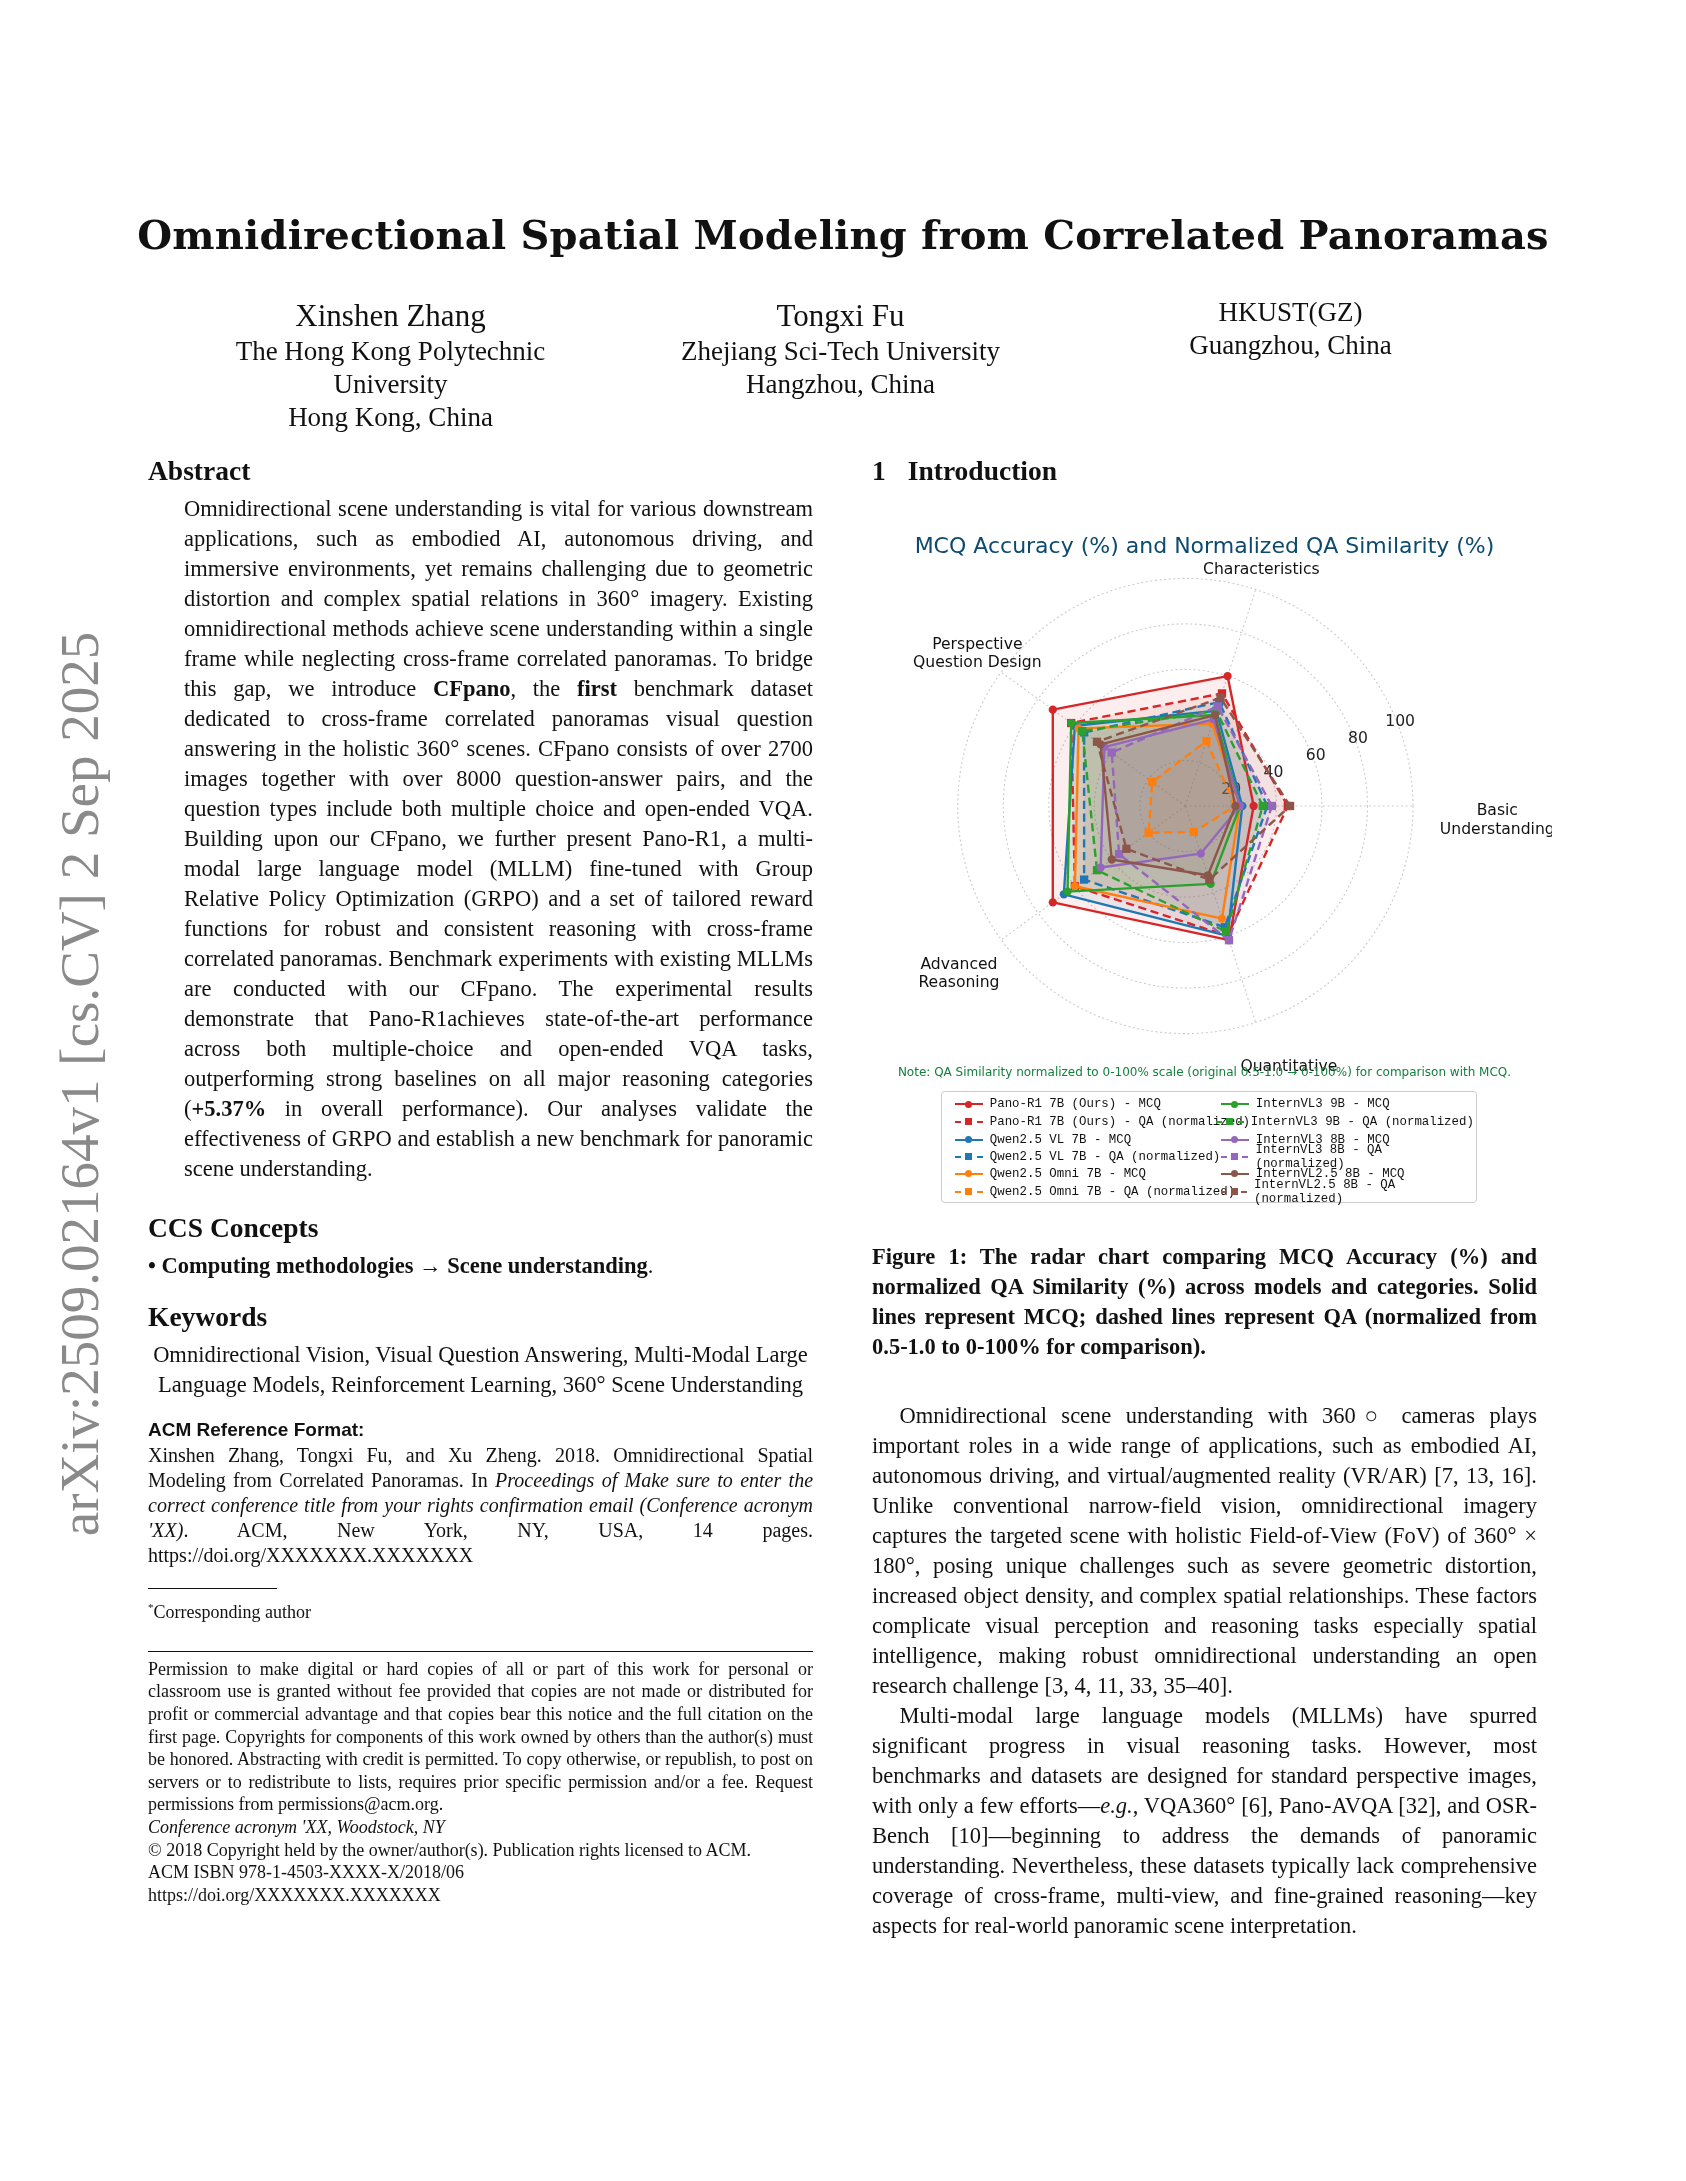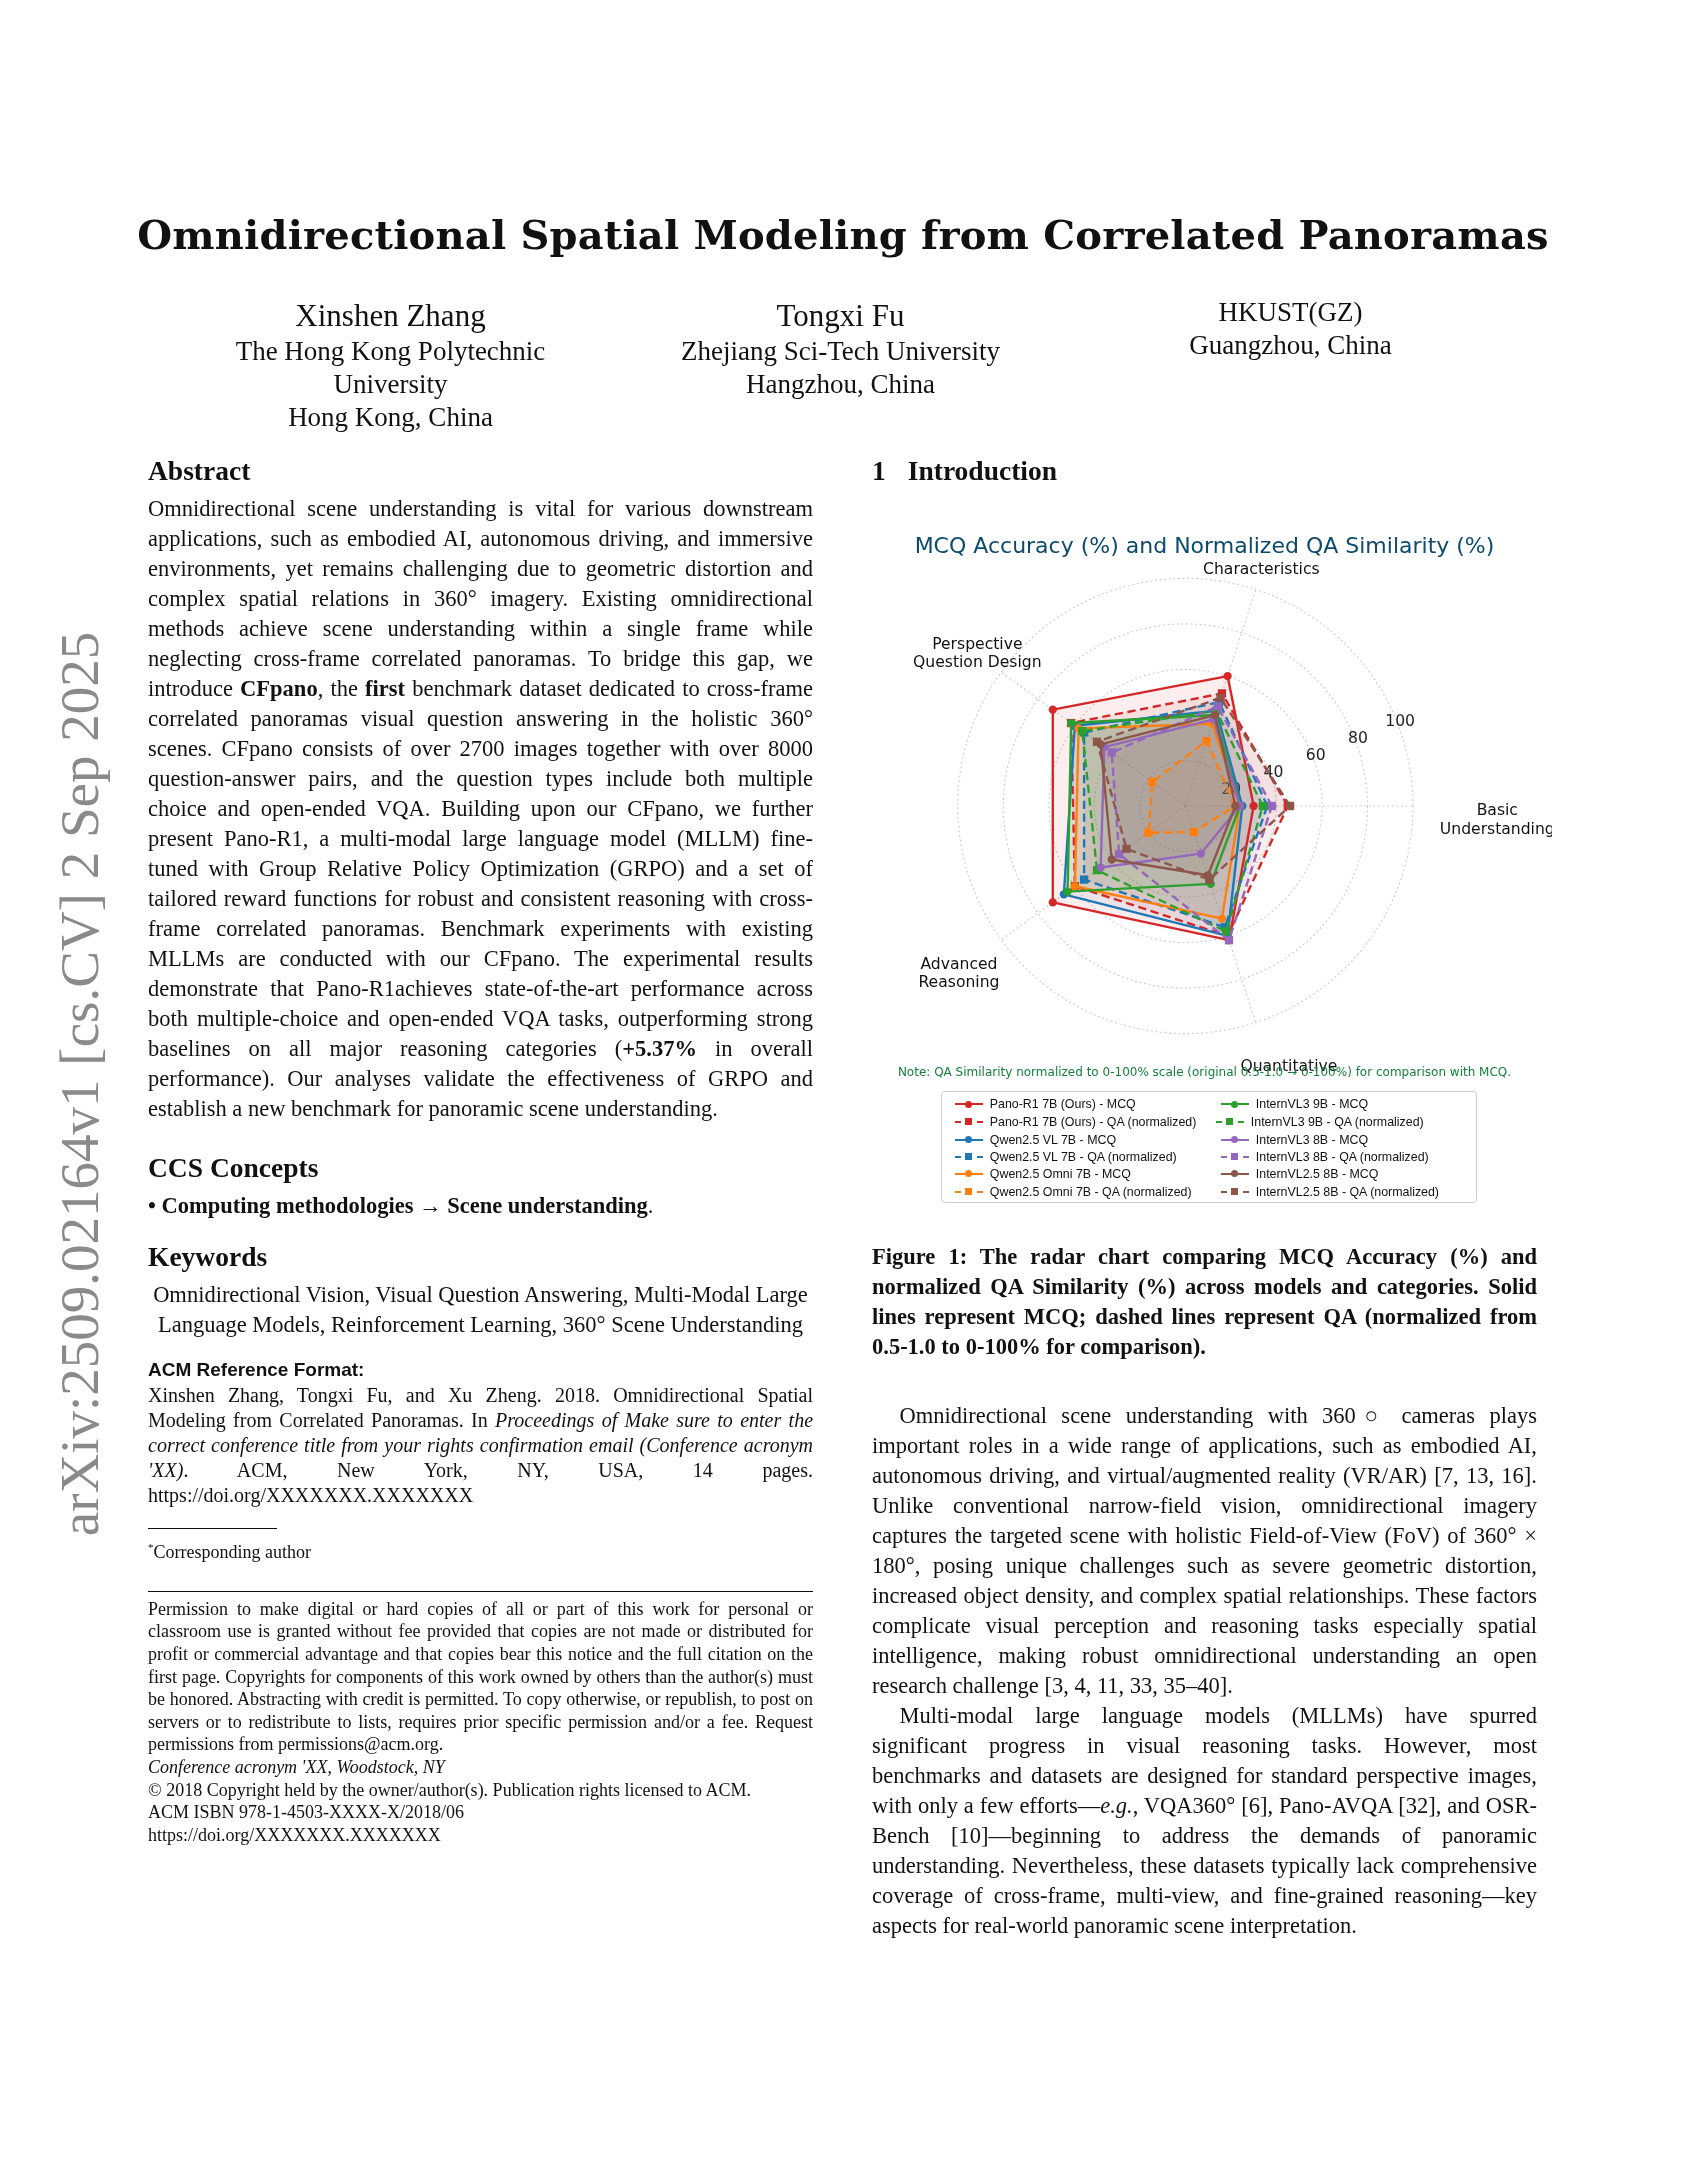--- a/index.html
+++ b/index.html
@@ -10,21 +10,21 @@
   .author .name { font-size: 31px; line-height: 39px; }
   .author sup { font-size: 14.7px; }
   .sidebar { left: 37px; top: 606px; width: 83px; height: 955px; }
   .sidebar span { position: absolute; left: 50%; top: 50%; transform: translate(-50%, -50%) rotate(-90deg); white-space: nowrap; font-size: 55px; color: #8a8a8a; font-family: "Liberation Serif", serif; }
   h2 { margin: 0; font-size: 27.5px; font-weight: bold; font-family: "Liberation Serif", serif; }
   .col { font-size: 22.5px; line-height: 30px; text-align: justify; }
   .small { font-size: 18px; line-height: 22.6px; text-align: justify; }
   .rule { height: 1.4px; background: #111; }
   .chart-title { font-family: "DejaVu Sans", sans-serif; font-size: 22px; color: #0c4a6e; }
   svg text { font-family: "DejaVu Sans", sans-serif; }
-  .legend { left: 941px; top: 1091px; width: 534px; height: 110px; border: 0.9px solid #cccccc; border-radius: 3.7px; font-family: Liberation Sans, sans-serif; font-size: 12.4px; color: #111; }
+  .legend { left: 941px; top: 1091px; width: 534px; height: 110px; border: 0.9px solid #cccccc; border-radius: 3.7px; font-family: Liberation Mono, monospace; font-size: 12.4px; color: #111; }
   .legend .item { position: absolute; height: 17.4px; display: flex; align-items: center; }
   .legend .sw { width: 27.5px; height: 11px; position: relative; margin-right: 7.3px; }
   .legend .sw .ln { position: absolute; left: 0; right: 0; top: 4.6px; height: 0; border-top-width: 2.3px; }
   .legend .sw .mk { position: absolute; left: 10px; top: 1.8px; width: 7.3px; height: 7.3px; }
   .caption { font-size: 22.5px; line-height: 30px; font-weight: bold; text-align: justify; }
   p { margin: 0; }
   .indent { text-indent: 27.5px; }
   b { font-weight: bold; }
   i { font-style: italic; }
 </style>
@@ -48,21 +48,21 @@
   <div>HKUST(GZ)</div>
   <div>Guangzhou, China</div>
 </div>
 
 <div class="abs sidebar">
     <span>arXiv:2509.02164v1  [cs.CV]  2 Sep 2025</span>
   </div>
 
 <div class="abs" style="left:148px; top:455px; width:665px;">
   <h2>Abstract</h2>
-  <p class="col" style="margin-top:7.3px;">
+  <p class="col" style="margin-top:7.3px;margin-left:36px;">
     <span>Omnidirectional scene understanding is vital for various downstream applications, such as embodied AI, autonomous driving, and immersive environments, yet remains challenging due to geometric distortion and complex spatial relations in 360° imagery. Existing omnidirectional methods achieve scene understanding within a single frame while neglecting cross-frame correlated panoramas. To bridge this gap, we introduce </span><b>CFpano</b><span>, the </span><b>first</b><span> benchmark dataset dedicated to cross-frame correlated panoramas visual question answering in the holistic 360° scenes. CFpano consists of over 2700 images together with over 8000 question-answer pairs, and the question types include both multiple choice and open-ended VQA. Building upon our CFpano, we further present Pano-R1, a multi-modal large language model (MLLM) fine-tuned with Group Relative Policy Optimization (GRPO) and a set of tailored reward functions for robust and consistent reasoning with cross-frame correlated panoramas. Benchmark experiments with existing MLLMs are conducted with our CFpano. The experimental results demonstrate that Pano-R1achieves state-of-the-art performance across both multiple-choice and open-ended VQA tasks, outperforming strong baselines on all major reasoning categories (</span><b>+5.37%</b><span> in overall performance). Our analyses validate the effectiveness of GRPO and establish a new benchmark for panoramic scene understanding.</span>
   </p>
 
   <h2 style="margin-top:27.5px;">CCS Concepts</h2>
   <p class="col" style="margin-top:7.3px; font-weight:bold;"><span>•</span> <span>Computing methodologies → Scene understanding</span><span style="font-weight:normal">.</span></p>
 
   <h2 style="margin-top:20px;">Keywords</h2>
   <p class="col" style="margin-top:7.3px; text-align:center;">Omnidirectional Vision, Visual Question Answering, Multi-Modal Large Language Models, Reinforcement Learning, 360° Scene Understanding</p>
 
   <div style="margin-top:18.4px; font-family:'Liberation Sans', sans-serif; font-weight:bold; font-size:19px;">ACM Reference Format:</div>

